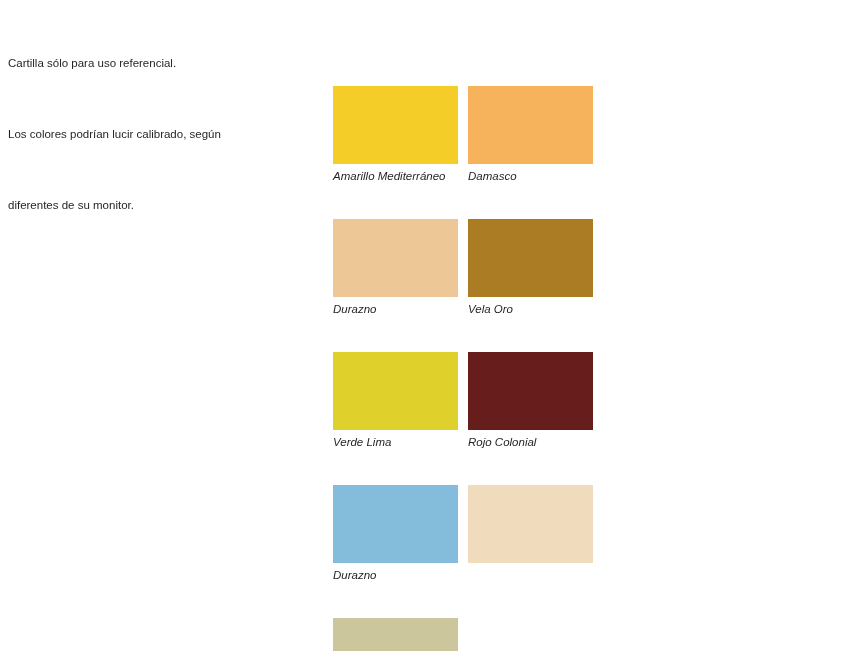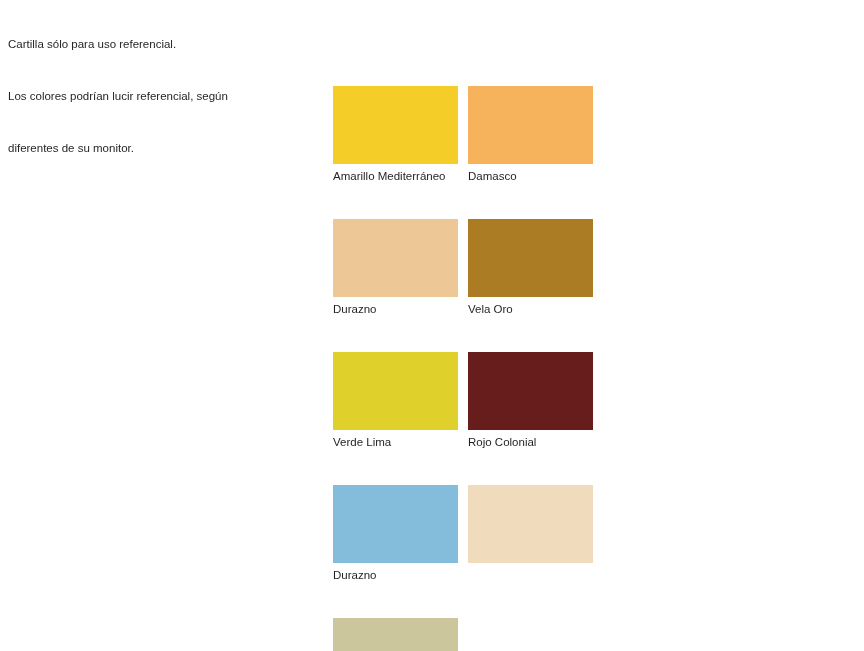--- a/index.html
+++ b/index.html
@@ -22,55 +22,57 @@
     position: absolute;
     left: 8px;
     top: 2px;
     font-size: 11.5px;
     line-height: 17.2px;
     color: #231f20;
     white-space: pre;
   }
   .note-line {
     display: block;
+    margin-top: 19px;
   }
 
   
   .swatch-grid {
     position: absolute;
     left: 333px;
     top: 86px;
     display: grid;
     grid-template-columns: 125px 125px;
     column-gap: 10px;
     row-gap: 36px;
   }
   .swatch-cell {
     width: 110px;
+    font-style: italic;
   }
   .swatch-chip {
     width: 125px;
     height: 78px;
     display: block;
   }
   .swatch-label {
     display: block;
     font-size: 11.5px;
     line-height: 14px;
     color: #231f20;
     margin-top: 5px;
     white-space: nowrap;
   }
 </style>
 </head>
 <body>
 
 <div class="note">
   <span class="note-line">Cartilla sólo para uso referencial.</span>
-  <span class="note-line">Los colores podrían lucir referencial, según</span>
+  <span class="note-line">Los colores podrían lucir calibrado, según</span>
   <span class="note-line">diferentes de su monitor.</span>
 </div>
 
 <div class="swatch-grid" id="swatch-grid">
     <div class="swatch-cell">
       <span class="swatch-chip" style="background-color: rgb(245, 205, 41);"></span>
       <span class="swatch-label">Amarillo Mediterráneo</span>
     </div>
     <div class="swatch-cell">
       <span class="swatch-chip" style="background-color: rgb(247, 179, 92);"></span>

